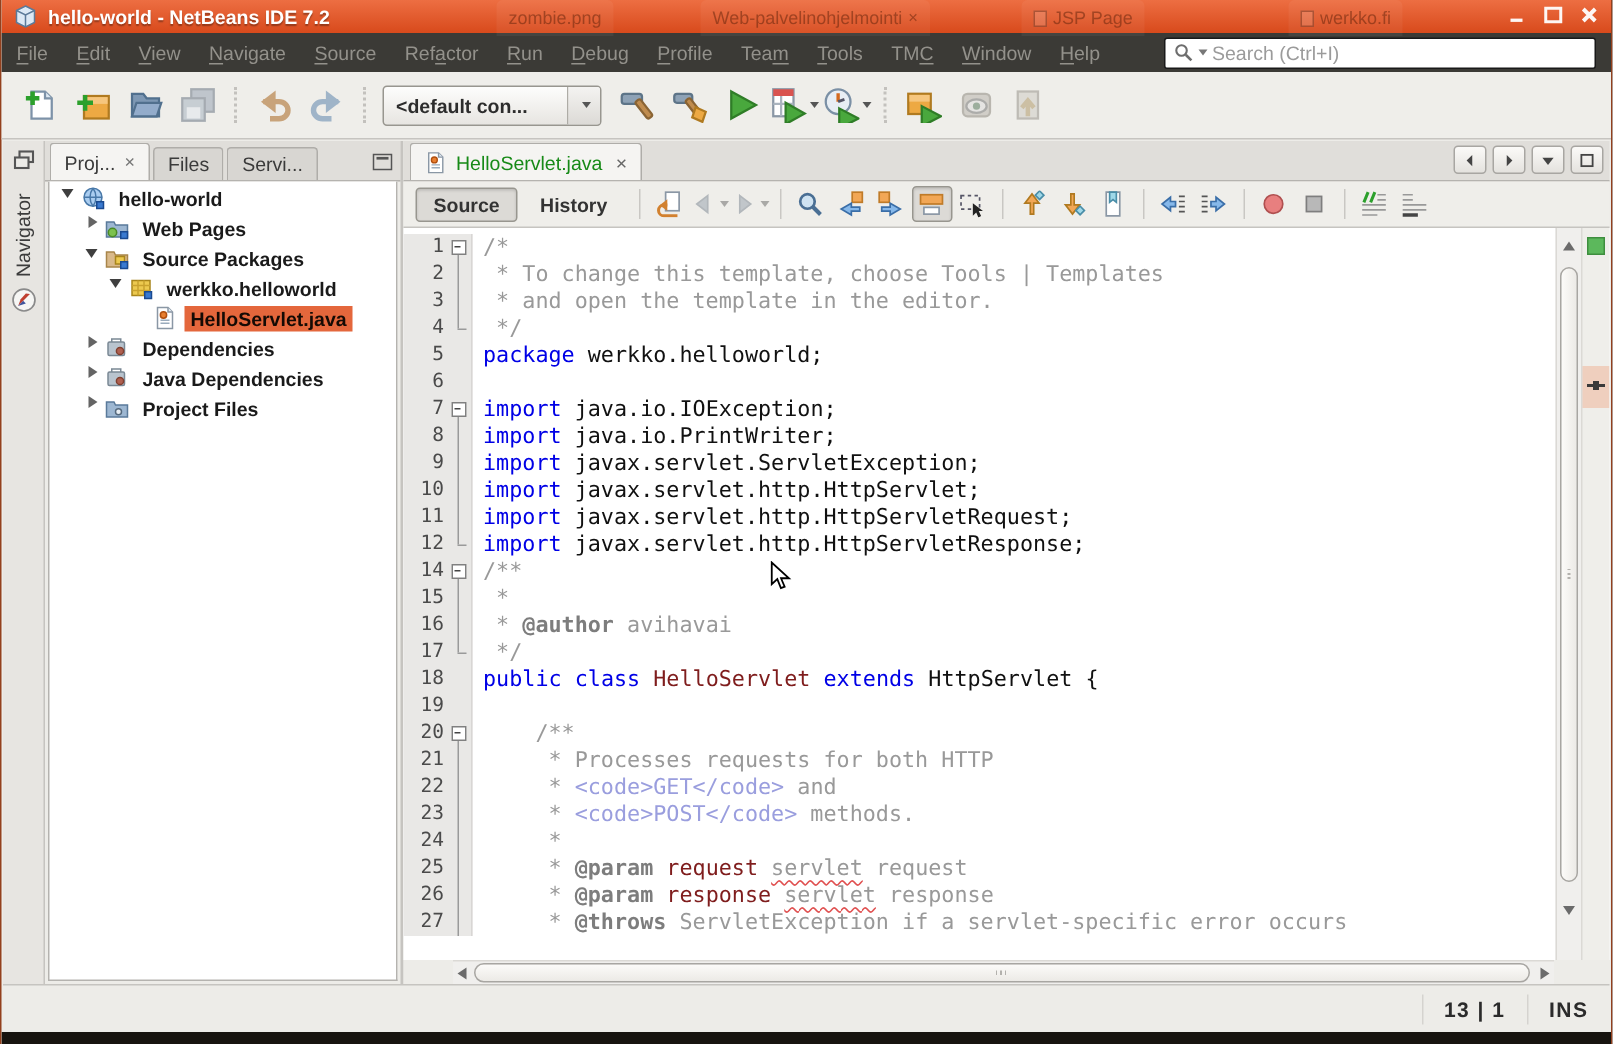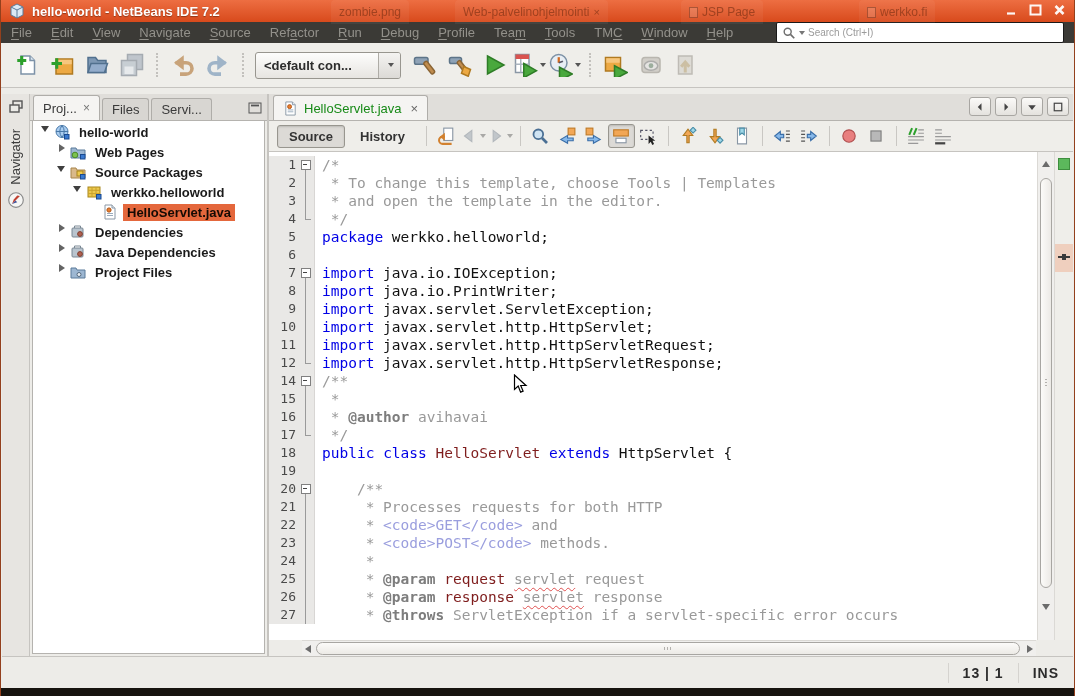--- a/index.html
+++ b/index.html
@@ -17,29 +17,29 @@
   .bg-tabs { position:absolute; left:0; top:0; height:22px; width:100%; pointer-events:none; }
   .bg-tab { position:absolute; top:0; height:22px; display:flex; align-items:center; gap:4px;
             color:rgba(95,33,10,.5); font-size:12px; padding:12px 8px;
             background:rgba(255,255,255,.05); border-radius:4px 4px 0 0; }
   .bg-tab .pg { width:9px; height:11px; border:1px solid rgba(95,33,10,.45); background:rgba(255,255,255,.15); }
   .bg-tab .bx { font-size:11px; }
   .win-controls { position:absolute; right:6px; top:2px; display:flex; gap:7px; }
   .wbtn { width:17px; height:16px; opacity:.95; }
 
   
-  .menubar { height:21px; background:#3B3A36; display:flex; align-items:center; padding:0 10px; }
+  .menubar { height:26px; background:#3B3A36; display:flex; align-items:center; padding:0 10px; }
   .menu-item { color:#93918B; font-size:13px; margin-right:19px; white-space:nowrap; }
   .menu-item u { text-underline-offset:2px; }
   .searchbox { margin-left:auto; width:288px; height:21px; background:#fff; border:1px solid #191919;
                border-radius:2px; display:flex; align-items:center; padding:0 5px; gap:3px; }
   .searchbox .mag { width:14px; height:14px; }
   .searchbox .dd { width:0; height:0; border-left:3px solid transparent; border-right:3px solid transparent;
                    border-top:4px solid #777; }
-  .search-input { border:none; outline:none; flex:1; font-size:10px; color:#0f766e; background:transparent; min-width:0; }
+  .search-input { border:none; outline:none; flex:1; font-size:13px; color:#0f766e; background:transparent; min-width:0; }
   .search-input::placeholder { color:#9b9b9b; }
 
   
   .toolbar { height:45px; background:#EFEEEA; border-bottom:1px solid #C6C4C0;
              display:flex; align-items:center; padding:0 10px; }
   .tbtn { width:32px; height:32px; display:flex; align-items:center; justify-content:center;
           border-radius:3px; margin-right:3px; position:relative; }
   .tbtn .ic { width:24px; height:24px; }
   .tbtn.dis { opacity:.55; }
   .tb-sep { width:3px; height:24px; border-left:2px dotted #C3C1BD; margin:0 8px 0 5px; }
@@ -170,21 +170,21 @@
 </head>
 <body>
 
 <div class="window">
 
   <div class="titlebar">
     <div class="bg-tabs" id="bg-tabs">
         <span class="bg-tab" style="left: 330px;">
           <span>zombie.png</span>
         </span>
-        <span class="bg-tab" style="left: 454px;">
+        <span class="bg-tab" style="left: 466px;">
           <span>Web-palvelinohjelmointi</span>
           <span class="bx">×</span>
         </span>
         <span class="bg-tab" style="left: 680px;">
           <span class="pg"></span>
           <span>JSP Page</span>
         </span>
         <span class="bg-tab" style="left: 858px;">
           <span class="pg"></span>
           <span>werkko.fi</span>

